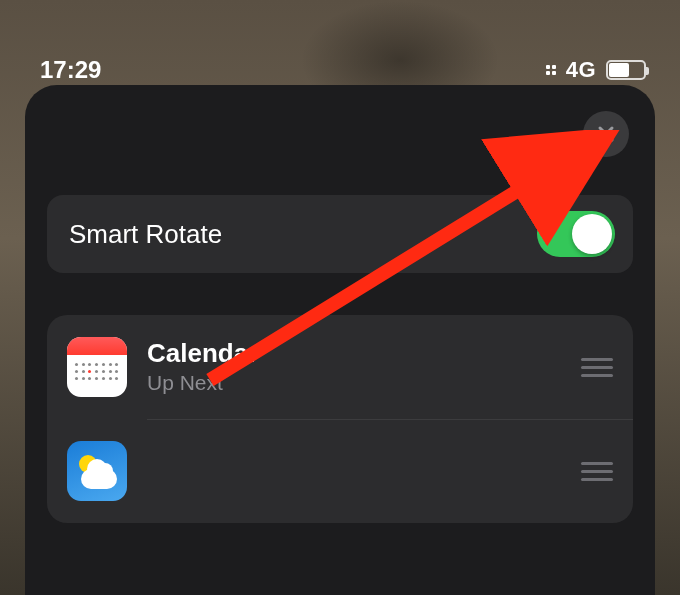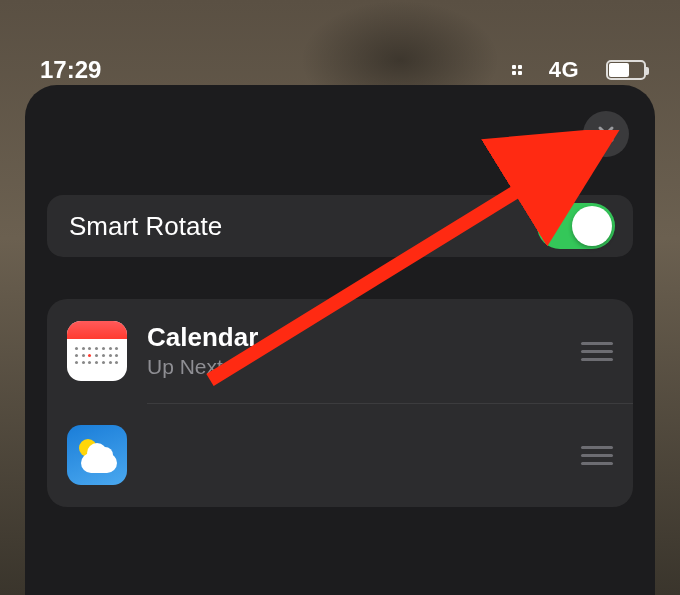--- a/index.html
+++ b/index.html
@@ -20,21 +20,21 @@
   .status-bar {
     position: absolute;
     top: 18px; left: 0; right: 0;
     display: flex; justify-content: space-between; align-items: center;
     padding: 0 34px 0 40px;
     color: #fff;
     font-size: 24px;
     font-weight: 600;
     margin-top: 38px;
   }
-  .status-right { display: flex; align-items: center; gap: 27px; }
+  .status-right { display: flex; align-items: center; gap: 10px; }
   .status-grid-icon { display: grid; grid-template-columns: 4px 4px; grid-template-rows: 4px 4px; gap: 2px; }
   .status-grid-icon span { background: #fff; border-radius: 1px; }
   .status-net { font-size: 22px; font-weight: 600; letter-spacing: 0.5px; }
   .status-battery {
     width: 40px; height: 20px; border: 2px solid rgba(255,255,255,0.8); border-radius: 5px; position: relative;
   }
   .status-battery::after {
     content: ""; position: absolute; right: -5px; top: 5px; width: 3px; height: 8px; background: rgba(255,255,255,0.8); border-radius: 0 2px 2px 0;
   }
   .status-battery .fill { position: absolute; left: 1px; top: 1px; bottom: 1px; width: 55%; background: #fff; border-radius: 2px; }
@@ -57,21 +57,21 @@
     display: flex; align-items: center; justify-content: center;
     cursor: pointer;
   }
   .close-btn svg { width: 20px; height: 20px; stroke: #9a9a9e; stroke-width: 3; stroke-linecap: round; }
 
   
   .smart-rotate-row {
     margin-top: 80px;
     background: #2c2c2e;
     border-radius: 16px;
-    height: 62px;
+    height: 78px;
     display: flex; align-items: center; justify-content: space-between;
     padding: 0 18px 0 22px;
   }
   .smart-rotate-row .label {
     color: #fff; font-size: 26px; font-weight: 400;
   }
   .toggle {
     width: 78px; height: 46px; background: #34c759; border-radius: 23px; position: relative; cursor: pointer;
   }
   .toggle .knob {

